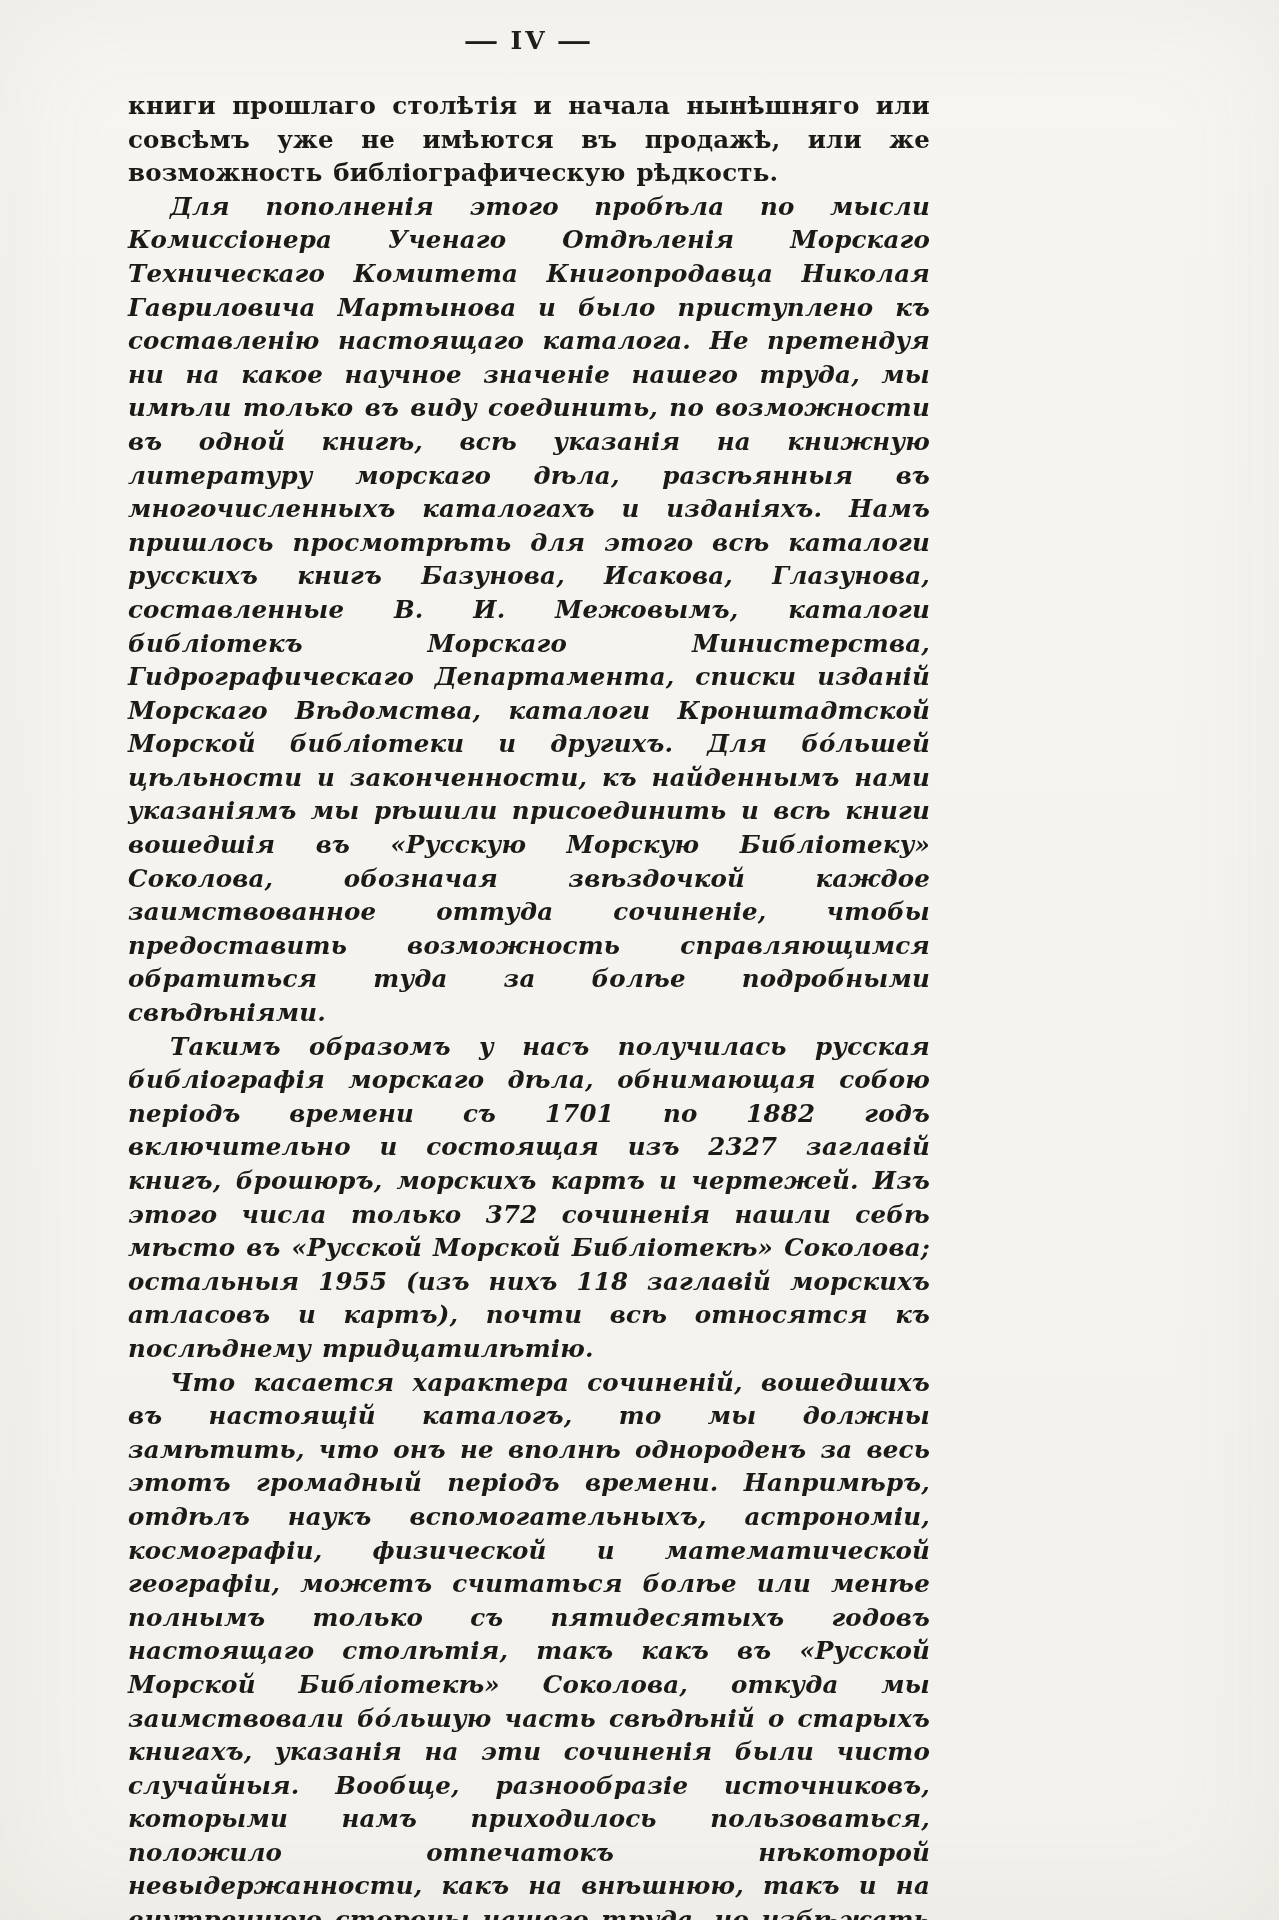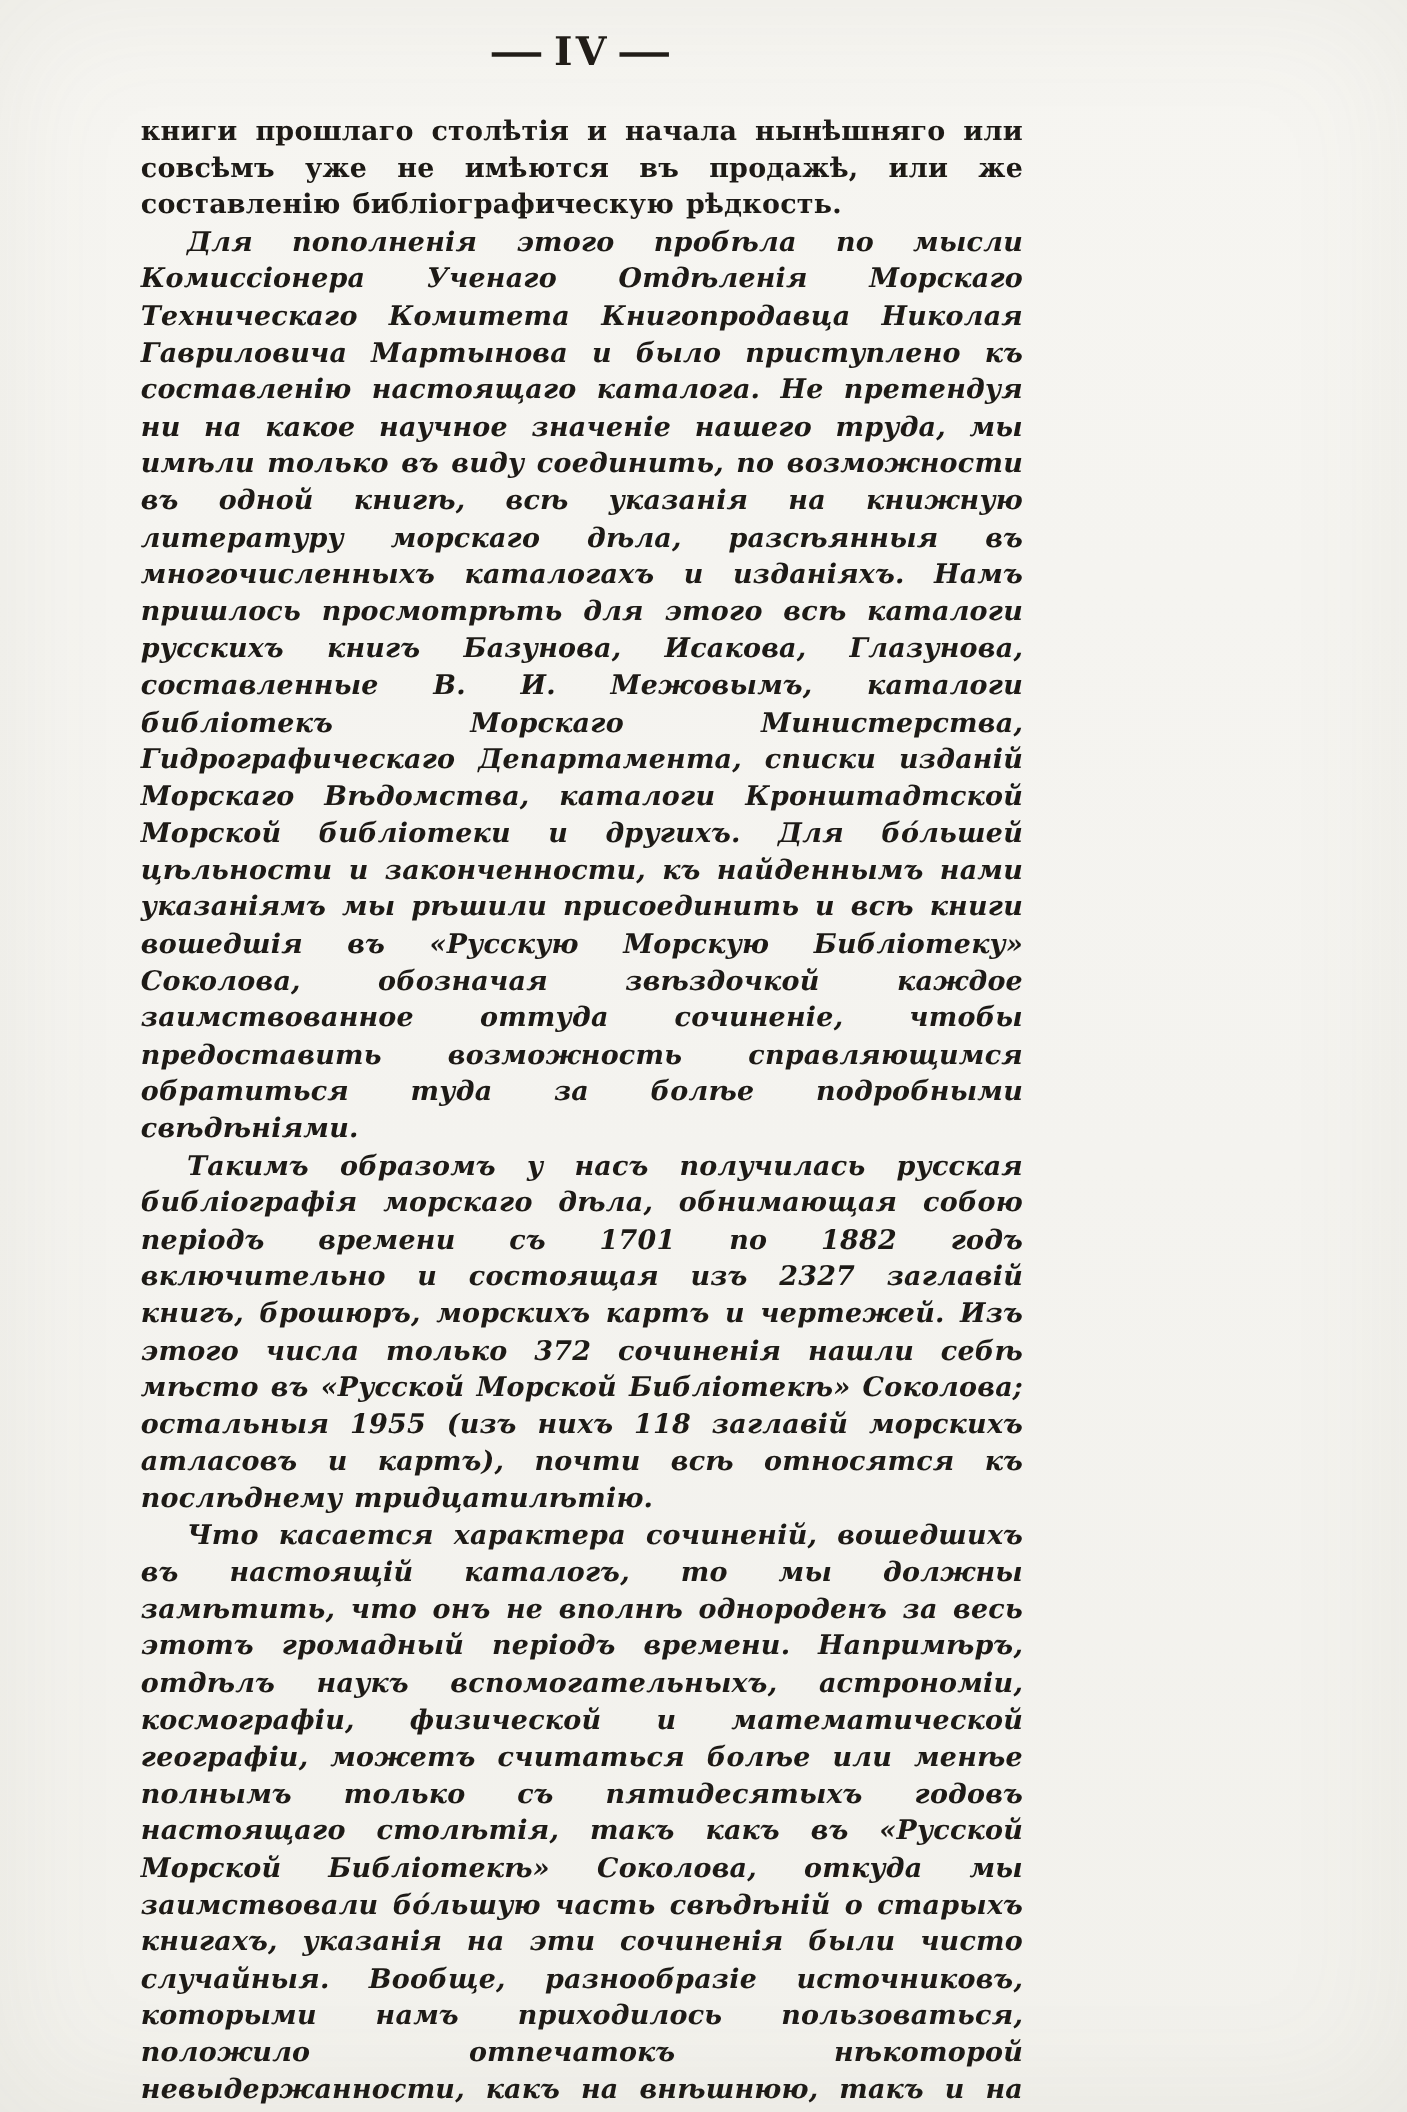--- a/index.html
+++ b/index.html
@@ -25,21 +25,21 @@
     }
     .text-block {
       position: absolute;
       left: 128px;
       top: 26px;
       width: 802px;
       color: #1d1a16;
     }
     .page-header {
       text-align: center;
-      font-size: 36px;
+      font-size: 25px;
       font-weight: 700;
       letter-spacing: 2px;
       margin: 0 0 34px 0;
       color: #211d18;
       white-space: nowrap;
     }
     .page-header .dash {
       display: inline-block;
       transform: scaleX(1.4);
       margin: 0 14px;
@@ -67,20 +67,20 @@
 <body>
 
 <div class="scan-page">
   <div class="text-block">
 
     <div class="page-header">
       <span class="dash">—</span><span class="numeral">IV</span><span class="dash">—</span>
     </div>
 
     <div class="body-text">
-      <p>книги прошлаго столѣтія и начала нынѣшняго или совсѣмъ уже не имѣются въ продажѣ, или же составленію библіографическую рѣдкость.</p>
+      <p>книги прошлаго столѣтія и начала нынѣшняго или совсѣмъ уже не имѣются въ продажѣ, или же возможность библіографическую рѣдкость.</p>
       <p class="indent">Для пополненія этого пробѣла по мысли Комиссіонера Ученаго Отдѣленія Морскаго Техническаго Комитета Книгопродавца Николая Гавриловича Мартынова и было приступлено къ составленію настоящаго каталога. Не претендуя ни на какое научное значеніе нашего труда, мы имѣли только въ виду соединить, по возможности въ одной книгѣ, всѣ указанія на книжную литературу морскаго дѣла, разсѣянныя въ многочисленныхъ каталогахъ и изданіяхъ. Намъ пришлось просмотрѣть для этого всѣ каталоги русскихъ книгъ Базунова, Исакова, Глазунова, составленные В. И. Межовымъ, каталоги библіотекъ Морскаго Министерства, Гидрографическаго Департамента, списки изданій Морскаго Вѣдомства, каталоги Кронштадтской Морской библіотеки и другихъ. Для бо́льшей цѣльности и законченности, къ найденнымъ нами указаніямъ мы рѣшили присоединить и всѣ книги вошедшія въ «Русскую Морскую Библіотеку» Соколова, обозначая звѣздочкой каждое заимствованное оттуда сочиненіе, чтобы предоставить возможность справляющимся обратиться туда за болѣе подробными свѣдѣніями.</p>
       <p class="indent">Такимъ образомъ у насъ получилась русская библіографія морскаго дѣла, обнимающая собою періодъ времени съ 1701 по 1882 годъ включительно и состоящая изъ 2327 заглавій книгъ, брошюръ, морскихъ картъ и чертежей. Изъ этого числа только 372 сочиненія нашли себѣ мѣсто въ «Русской Морской Библіотекѣ» Соколова; остальныя 1955 (изъ нихъ 118 заглавій морскихъ атласовъ и картъ), почти всѣ относятся къ послѣднему тридцатилѣтію.</p>
       <p class="indent">Что касается характера сочиненій, вошедшихъ въ настоящій каталогъ, то мы должны замѣтить, что онъ не вполнѣ однороденъ за весь этотъ громадный періодъ времени. Напримѣръ, отдѣлъ наукъ вспомогательныхъ, астрономіи, космографіи, физической и математической географіи, можетъ считаться болѣе или менѣе полнымъ только съ пятидесятыхъ годовъ настоящаго столѣтія, такъ какъ въ «Русской Морской Библіотекѣ» Соколова, откуда мы заимствовали бо́льшую часть свѣдѣній о старыхъ книгахъ, указанія на эти сочиненія были чисто случайныя. Вообще, разнообразіе источниковъ, которыми намъ приходилось пользоваться, положило отпечатокъ нѣкоторой невыдержанности, какъ на внѣшнюю, такъ и на внутреннюю стороны нашего труда, но избѣжать этого не было никакой возможности: для этого пришлось бы пересмотрѣть каждую книгу, каждую брошюру, что составило бы колоссальный трудъ, не говоря</p>
     </div>
 
   </div>
 </div>
 
 </body></html>

